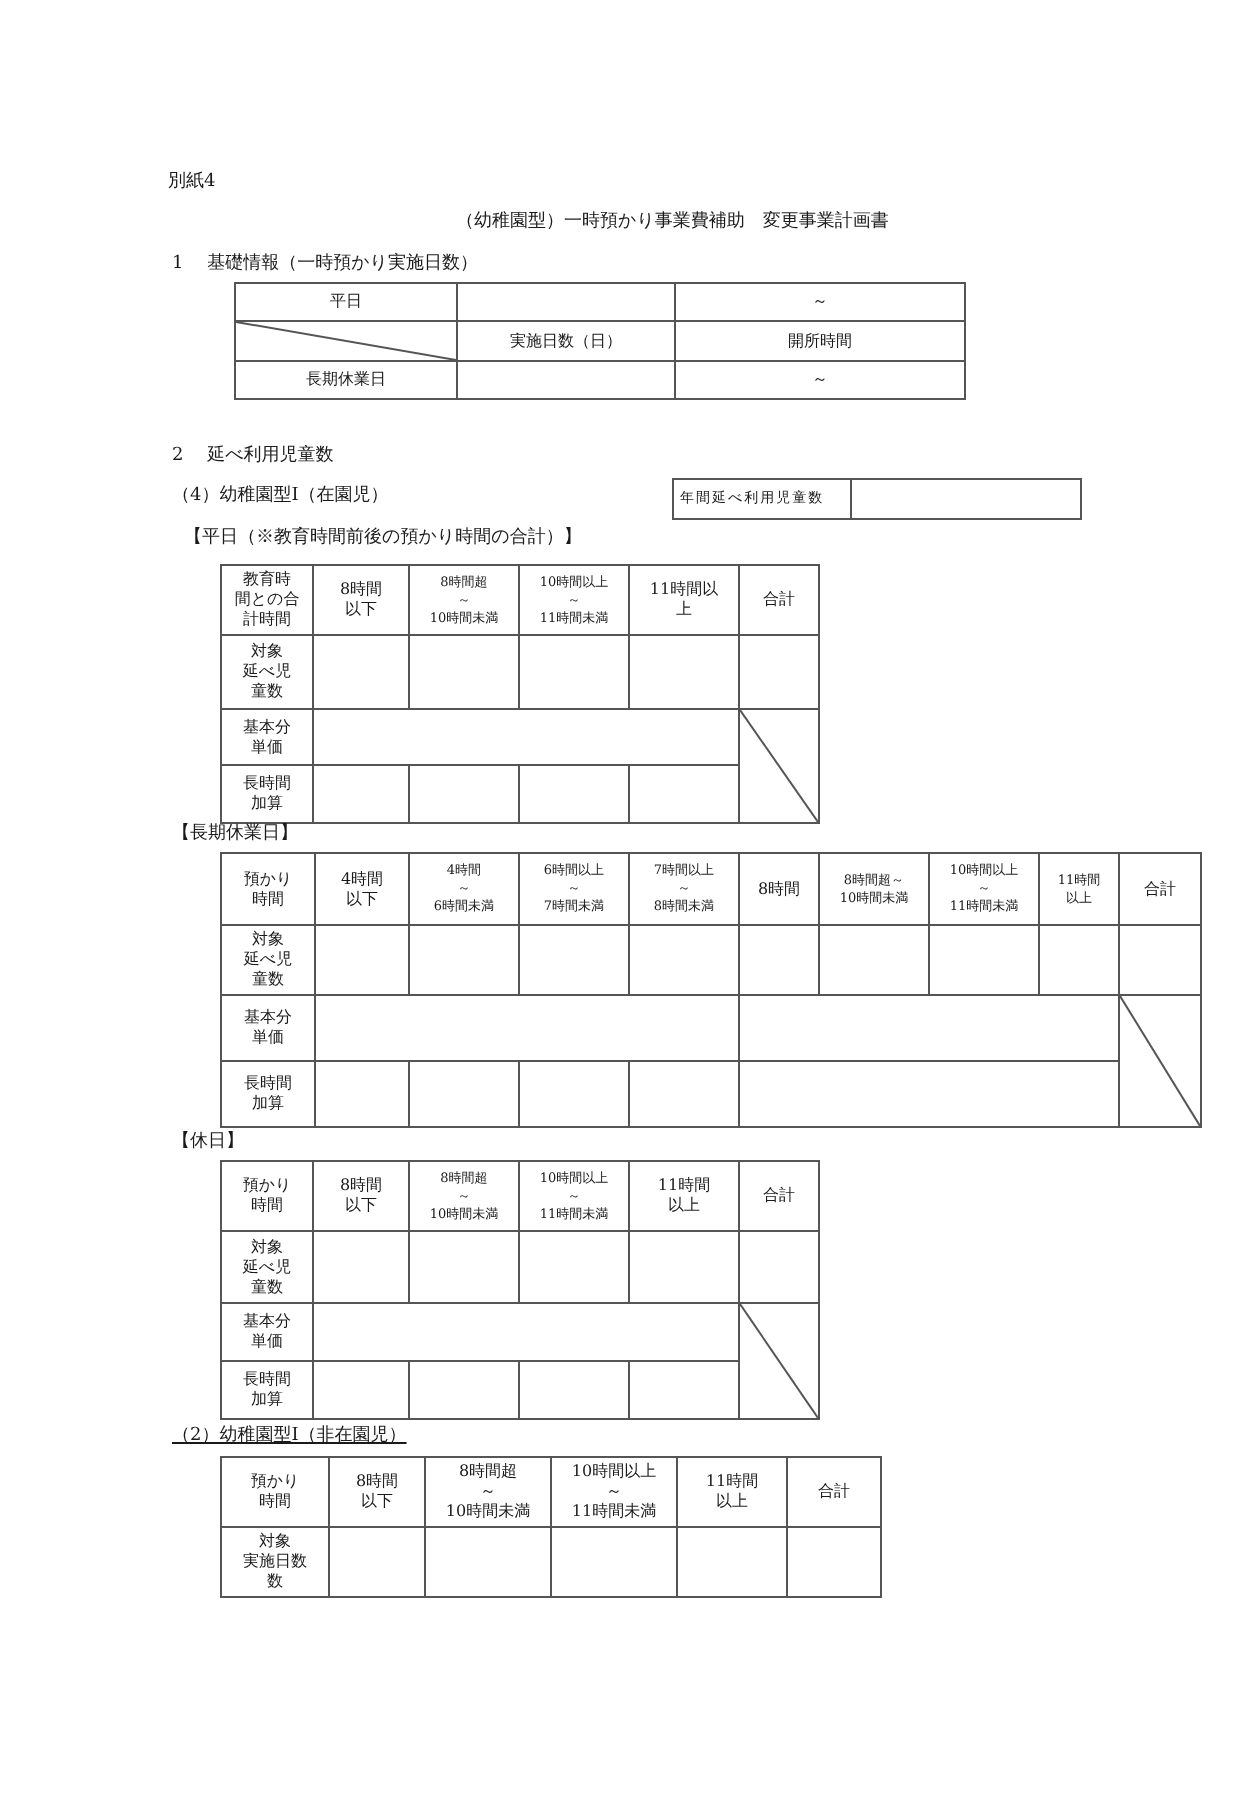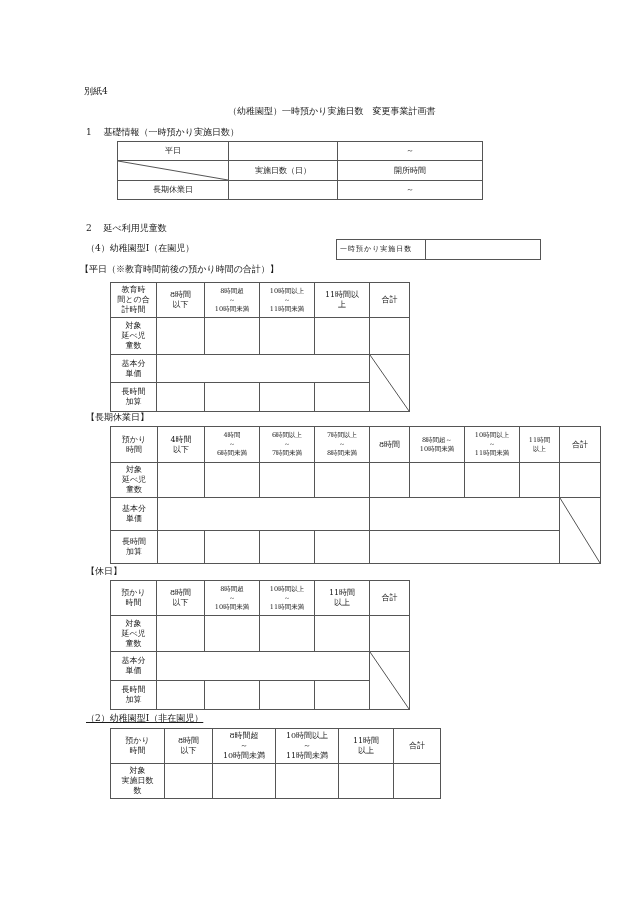--- a/index.html
+++ b/index.html
@@ -20,21 +20,21 @@
   }
   .small { font-size: 6.5px; line-height: 9px; }
   .med { font-size: 8px; line-height: 10px; }
   .diag { position: relative; }
   .diag svg { position: absolute; left: 0; top: 0; width: 100%; height: 100%; }
 </style>
 </head>
 <body>
 
 <div class="abs txt" style="left:84px;top:86px;">別紙4</div>
-<div class="abs txt" style="left:228px;top:106px;">（幼稚園型）一時預かり実施日数　変更事業計画書</div>
+<div class="abs txt" style="left:228px;top:106px;">（幼稚園型）一時預かり事業費補助　変更事業計画書</div>
 <div class="abs txt" style="left:86px;top:127px;">1　 基礎情報（一時預かり実施日数）</div>
 
 <table class="grid" style="left:117px;top:141px;width:365px;">
   <colgroup>
       <col style="width:111px">
       <col style="width:109px">
       <col style="width:145px">
     </colgroup>
   <tbody>
       <tr style="height:19px">
@@ -62,27 +62,27 @@
 <div class="abs txt" style="left:86px;top:223px;">2　 延べ利用児童数</div>
 <div class="abs txt" style="left:86px;top:243px;">（4）幼稚園型Ⅰ（在園児）</div>
 
 <table class="grid" style="left:336px;top:239px;width:204px;">
   <colgroup>
       <col style="width:89px">
       <col style="width:115px">
     </colgroup>
   <tbody>
       <tr style="height:20px">
-    <td style="text-align:left;font-size:7px;line-height:9px;padding-left:3px;letter-spacing:1px;white-space:normal;">一時預かり実施日数</td>
-    <td></td>
-  </tr>
-</tbody>
-  </table>
-
-<div class="abs txt" style="left:80px;top:264px;">【平日（※教育時間前後の預かり時間の合計）】</div>
+    <td style="text-align:left;font-size:7px;line-height:9px;padding-left:3px;letter-spacing:1px;white-space:normal;">年間延べ利用児童数</td>
+    <td></td>
+  </tr>
+</tbody>
+  </table>
+
+<div class="abs txt" style="left:92px;top:264px;">【平日（※教育時間前後の預かり時間の合計）】</div>
 
 <table class="grid" style="left:110px;top:282px;width:299px;">
   <colgroup>
     <col style="width:46px">
       <col style="width:48px">
       <col style="width:55px">
       <col style="width:55px">
       <col style="width:55px">
       <col style="width:40px">
   </colgroup>

